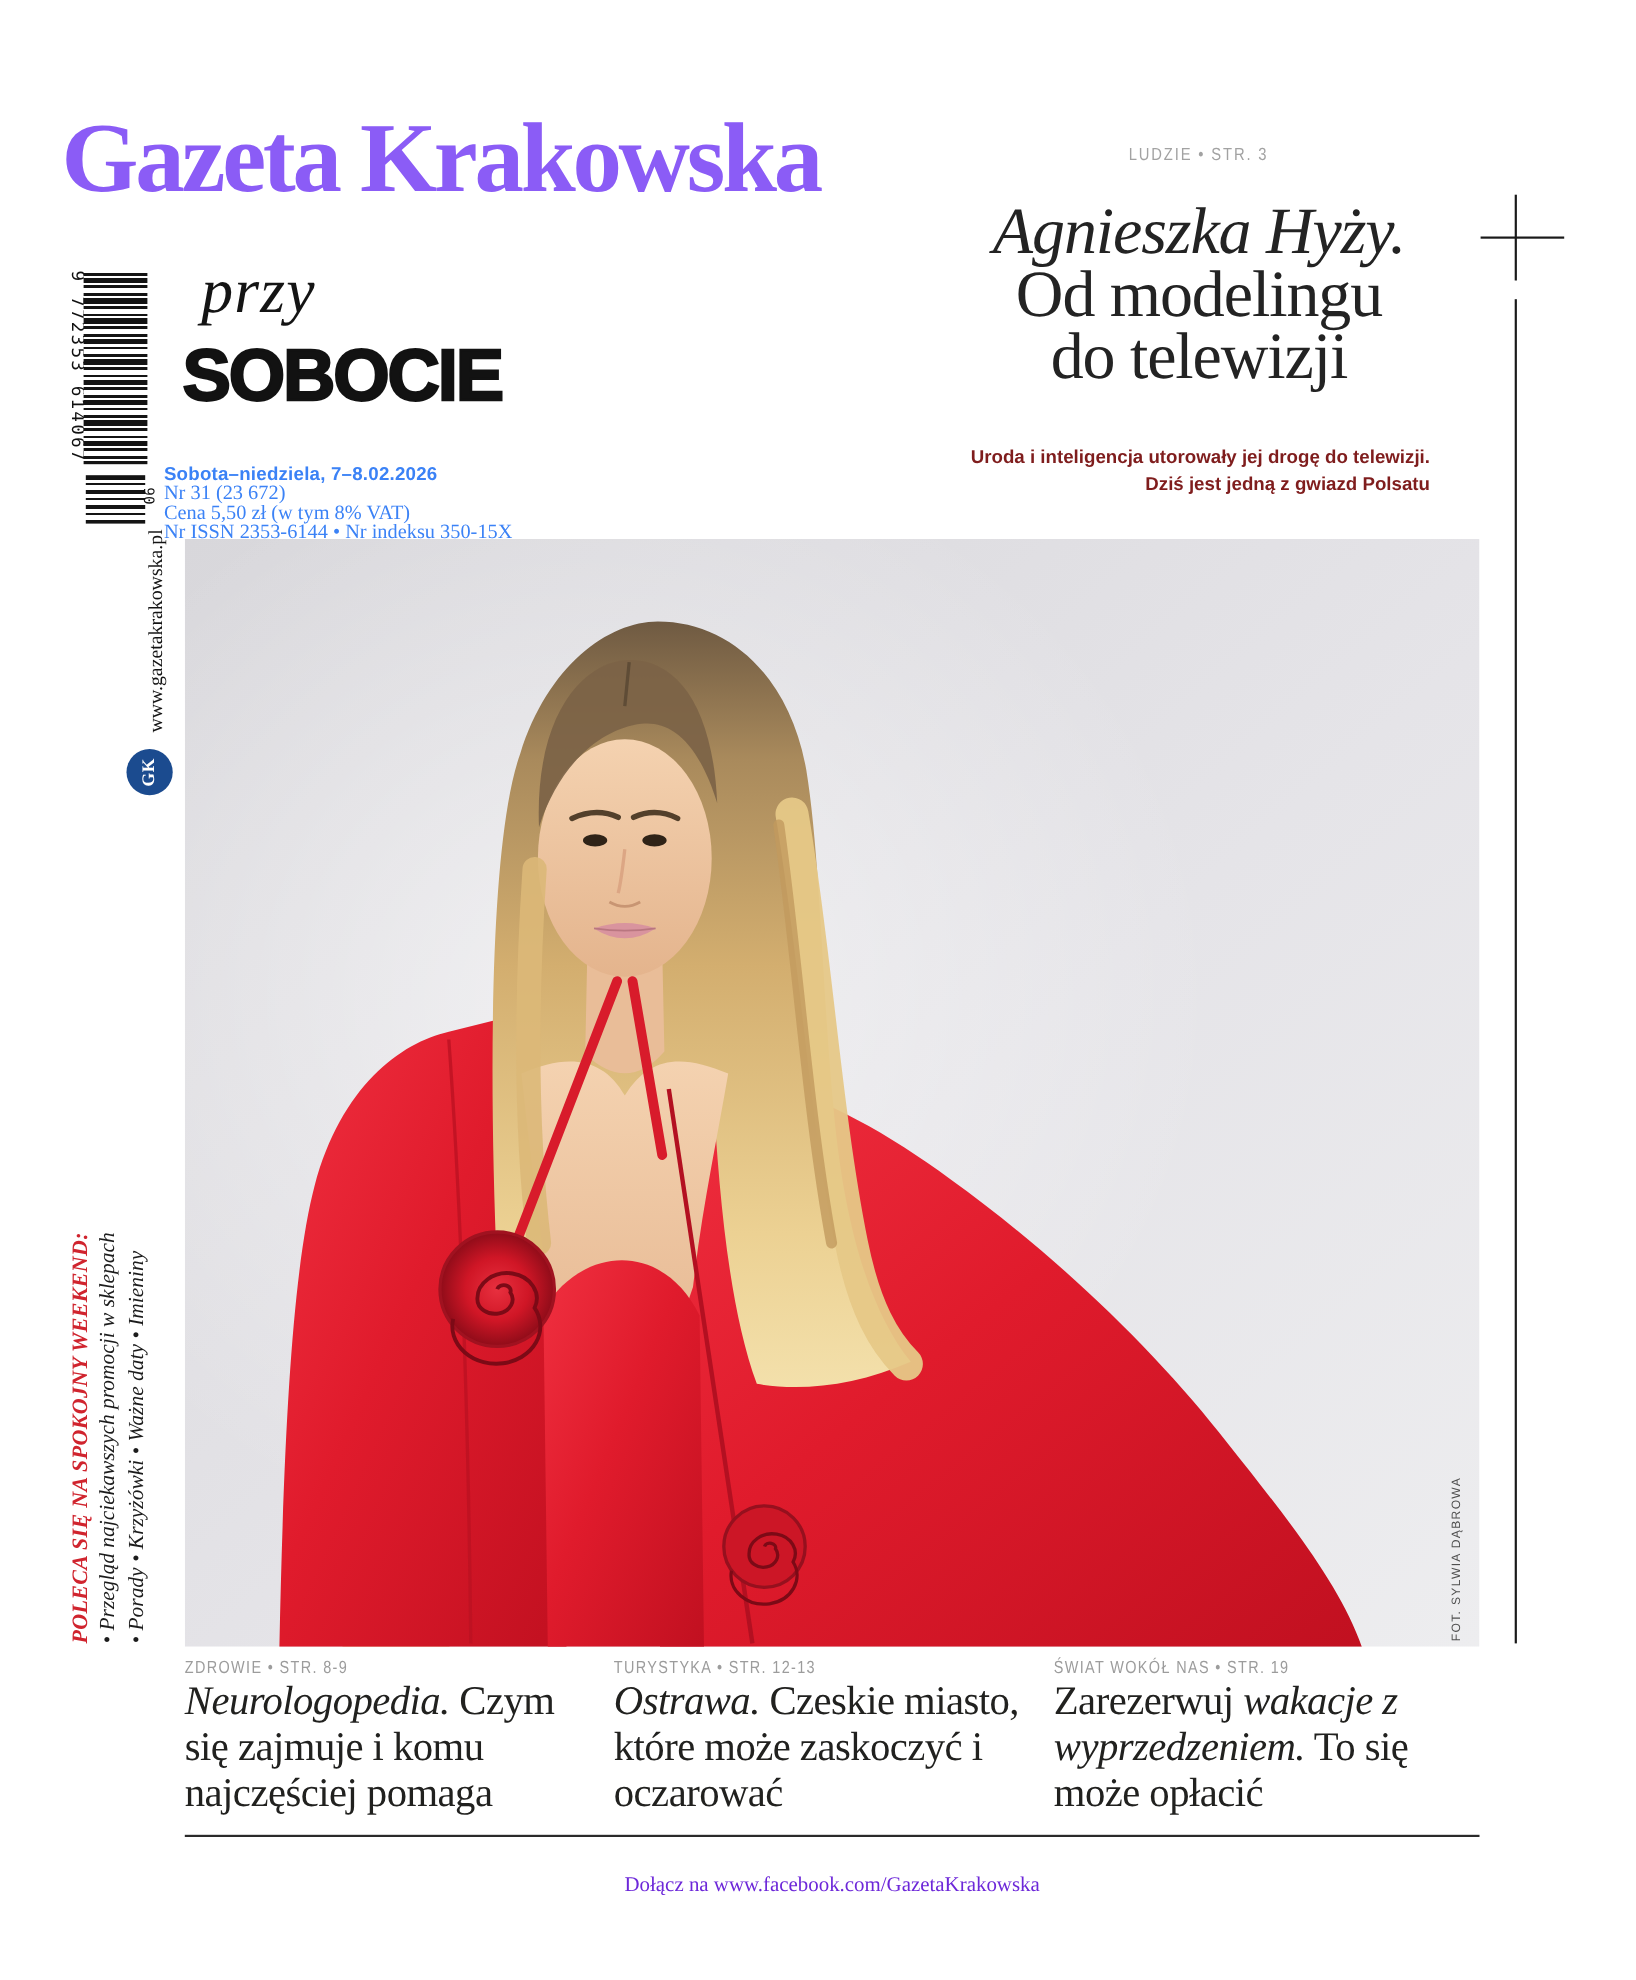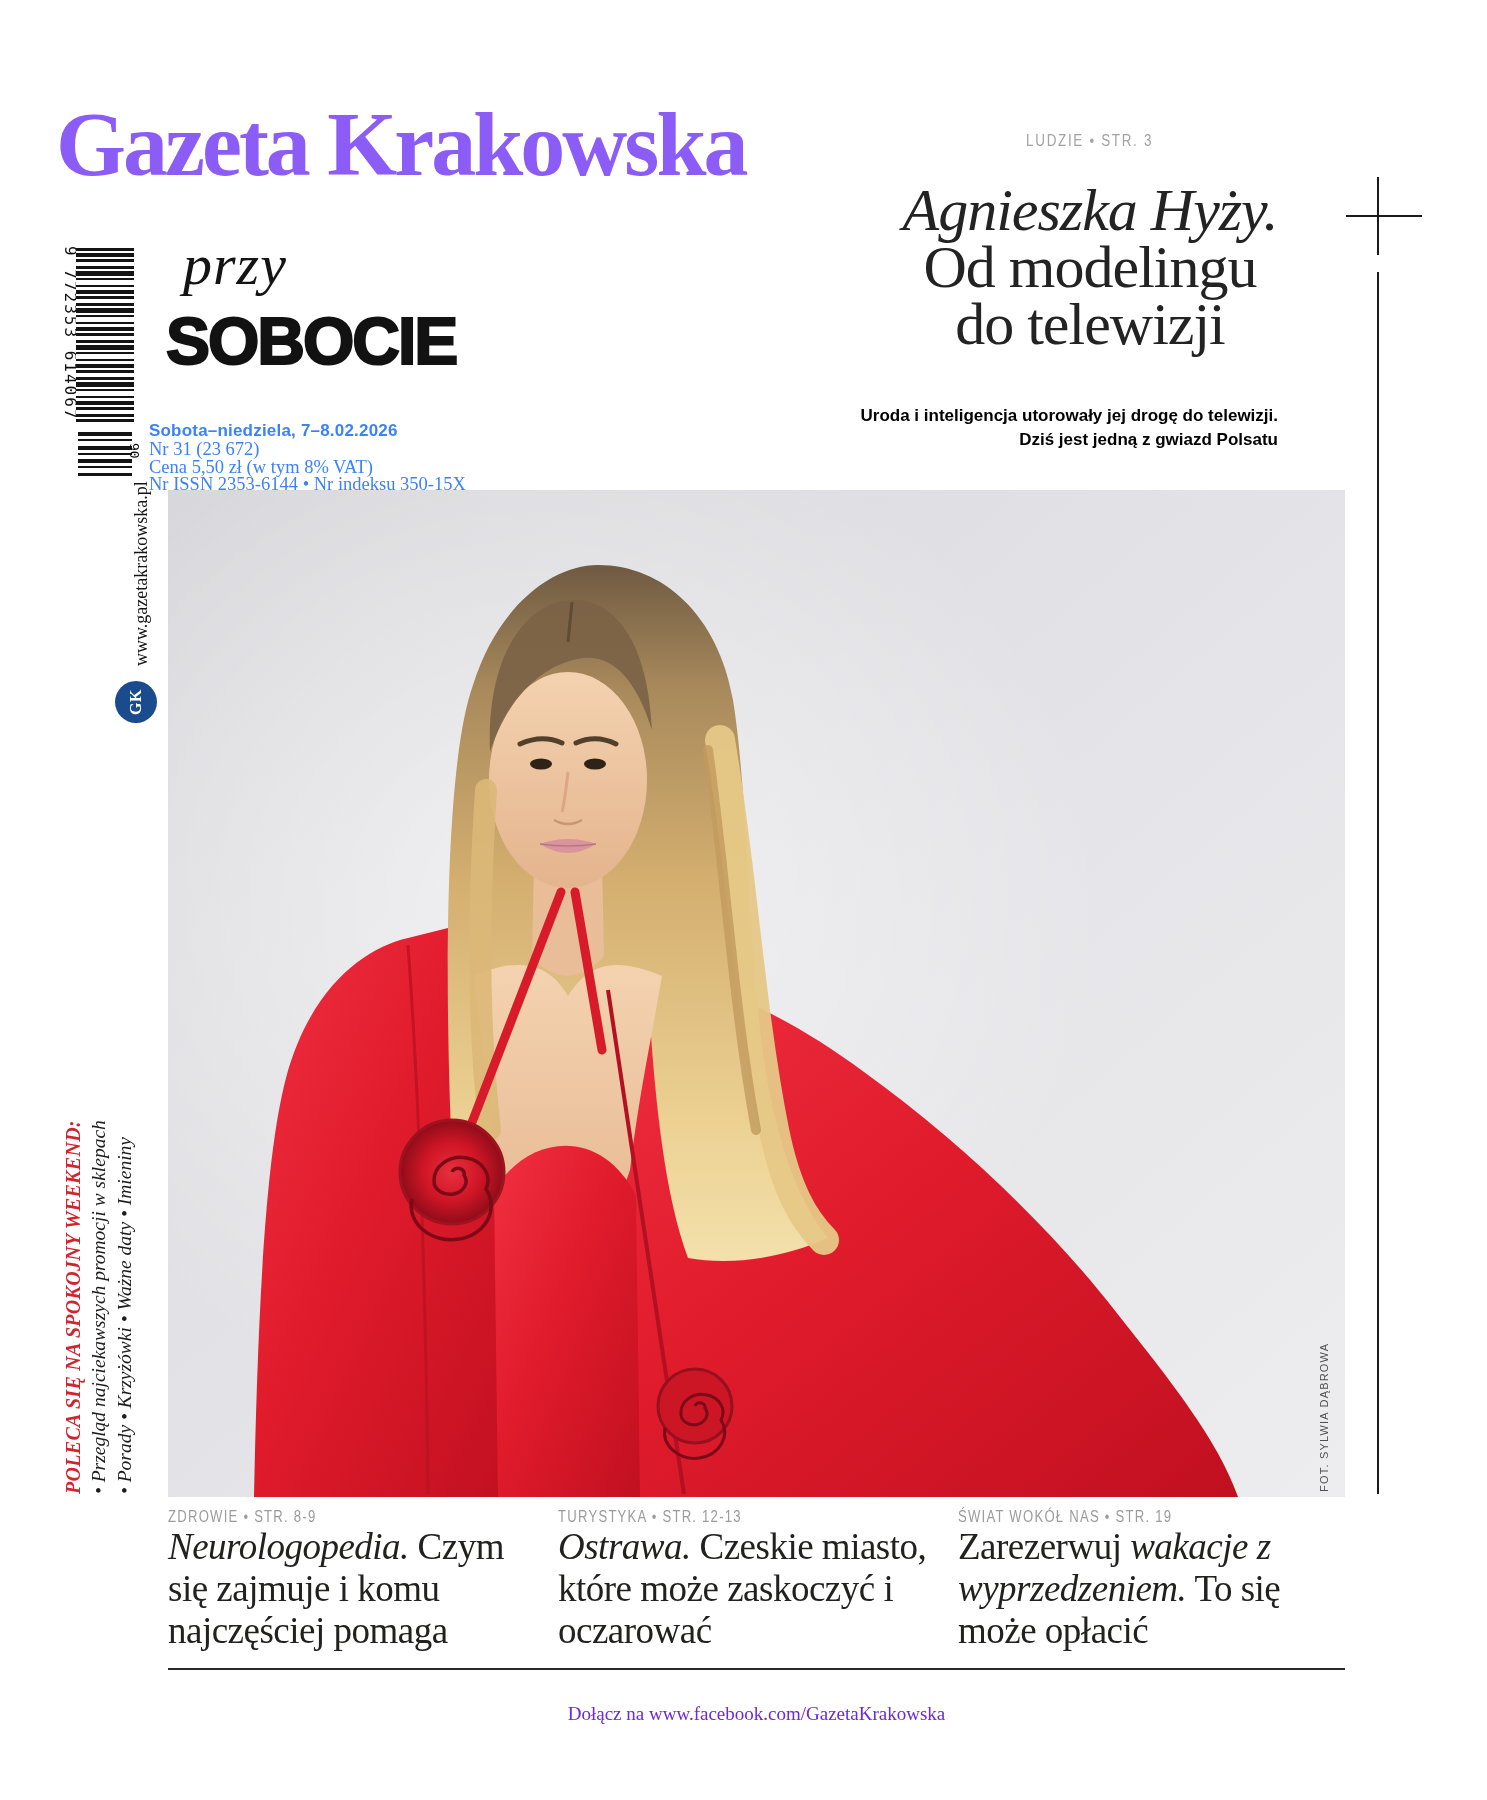--- a/index.html
+++ b/index.html
@@ -21,22 +21,22 @@
   .issue .ln   { font:400 18.5px/17.5px "Liberation Serif",serif; }
 
   .lead { left:860px; top:132px; width:460px; text-align:center; }
   .kicker { font:400 16px/1 "Liberation Sans",sans-serif; color:#a2a2a2;
             letter-spacing:2px; display:inline-block; transform:scaleX(.84);
             white-space:nowrap; }
   .lead .h1 { margin-top:11px; font:400 60px/57px "Liberation Serif",serif;
               color:#232323; letter-spacing:-1px; }
   .lead .h1 .ln { display:block; }
   .lead .h1 .em { font-style:italic;margin-top:32px; }
-  .subhead { right:209px; top:404px; text-align:right;
-             font:700 17px/24px "Liberation Sans",sans-serif; color:#000000; }
+  .subhead { right:187px; top:404px; text-align:right;
+             font:700 17px/24px "Liberation Sans",sans-serif; color:#7f1d1d; }
   .subhead span { display:block; }
 
   .crosshair-h { left:1346px; top:215px; width:76px; height:2px; background:#1a1a1a; }
   .crosshair-v { left:1377px; top:177px; width:2px; height:78px; background:#1a1a1a; }
   .edge-line   { left:1377px; top:272px; width:2px; height:1222px; background:#1a1a1a; }
 
   .barcode-digits { left:78px; top:246px; transform-origin:0 0; transform:rotate(90deg);
                     font:400 16px/16px "DejaVu Sans Mono",monospace; letter-spacing:2px;
                     color:#111; white-space:nowrap; }
   .barcode-main { left:76px; top:248px; width:58px; height:174px;

